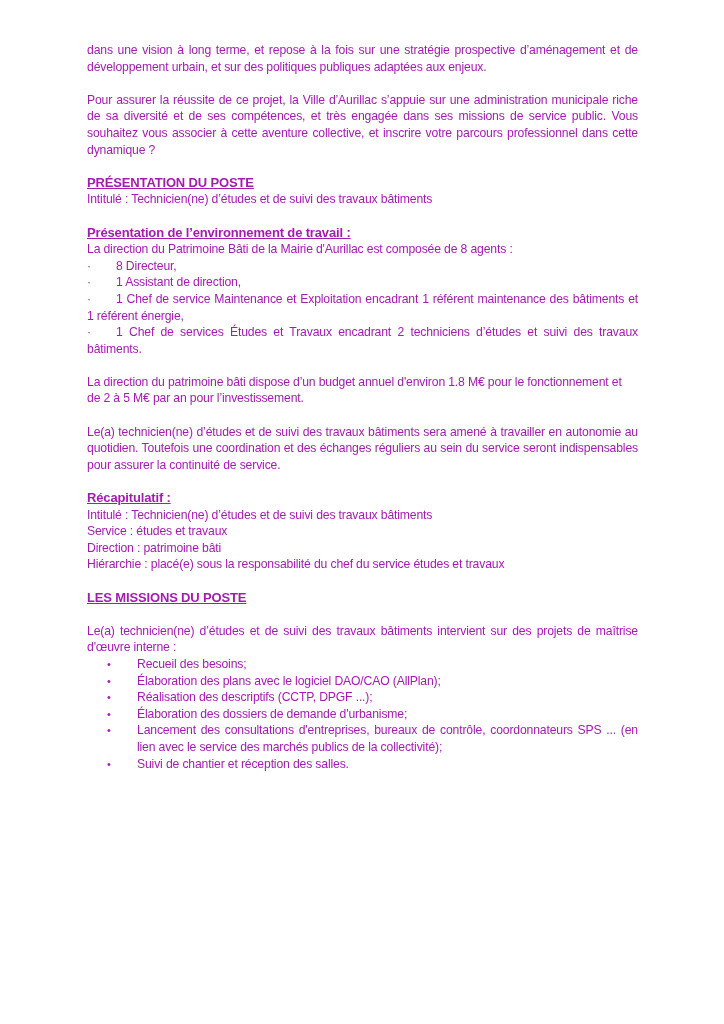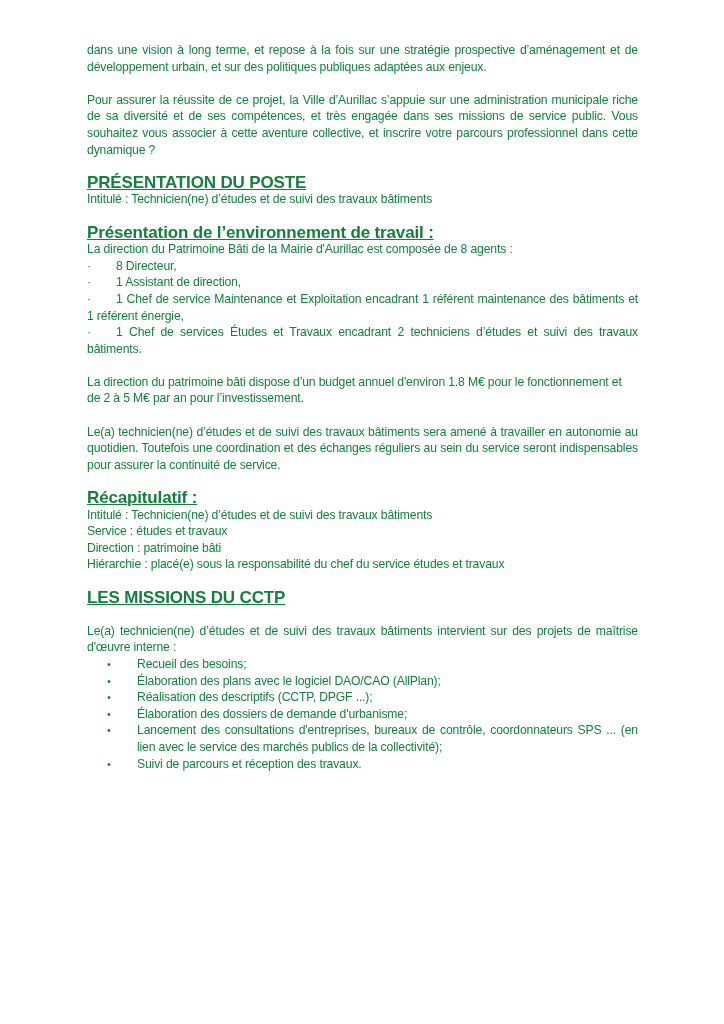--- a/index.html
+++ b/index.html
@@ -1,26 +1,26 @@
 <!DOCTYPE html>
 <html><head>
 <meta charset="utf-8">
 <style>
   html, body { margin: 0; padding: 0; background: #ffffff; }
   body { width: 724px; height: 1024px; overflow: hidden; position: relative; }
   .page {
     position: absolute; left: 87px; top: 42px; width: 551px;
     font-family: "Liberation Sans", sans-serif;
-    font-size: 12.2px; line-height: 16.6px; color: #15803d;
+    font-size: 12.2px; line-height: 16.6px; color: #a21caf;
     letter-spacing: -0.15px;
   }
   p { margin: 0; }
   .just { text-align: justify; text-align-last: left; }
   .gap { height: 16.6px; }
-  .heading { font-weight: bold; text-decoration: underline; font-size: 17px; }
+  .heading { font-weight: bold; text-decoration: underline; font-size: 13px; }
   .dotline { display: flex; }
   .dotline .dot { width: 29px; flex: none; }
   .bullets { margin: 0; padding: 0; list-style: none; }
   .bullets li { display: flex; padding-left: 20px; }
   .bullets li .b { width: 30px; flex: none; font-size: 11px; }
   .bullets li .t { flex: 1; text-align: justify; text-align-last: left; }
 </style>
 </head>
 <body>
 
@@ -66,21 +66,21 @@
   <section>
     <p class="heading">Récapitulatif :</p>
     <p>Intitulé : Technicien(ne) d’études et de suivi des travaux bâtiments</p>
     <p>Service : études et travaux</p>
     <p>Direction : patrimoine bâti</p>
     <p>Hiérarchie : placé(e) sous la responsabilité du chef du service études et travaux</p>
   </section>
   <div class="gap"></div>
 
   <section>
-    <p class="heading">LES MISSIONS DU CCTP</p>
+    <p class="heading">LES MISSIONS DU POSTE</p>
     <div class="gap"></div>
     <p class="just">Le(a) technicien(ne) d’études et de suivi des travaux bâtiments intervient sur des projets de maîtrise d'œuvre interne :</p>
     <ul class="bullets">
       <li>
         <span class="b">•</span>
         <span class="t">Recueil des besoins;</span>
       </li>
       <li>
         <span class="b">•</span>
         <span class="t">Élaboration des plans avec le logiciel DAO/CAO (AllPlan);</span>
@@ -92,18 +92,18 @@
       <li>
         <span class="b">•</span>
         <span class="t">Élaboration des dossiers de demande d'urbanisme;</span>
       </li>
       <li>
         <span class="b">•</span>
         <span class="t">Lancement des consultations d'entreprises, bureaux de contrôle, coordonnateurs SPS ... (en lien avec le service des marchés publics de la collectivité);</span>
       </li>
       <li>
         <span class="b">•</span>
-        <span class="t">Suivi de parcours et réception des travaux.</span>
+        <span class="t">Suivi de chantier et réception des salles.</span>
       </li>
     </ul>
   </section>
 
 </div>
 
 </body></html>

